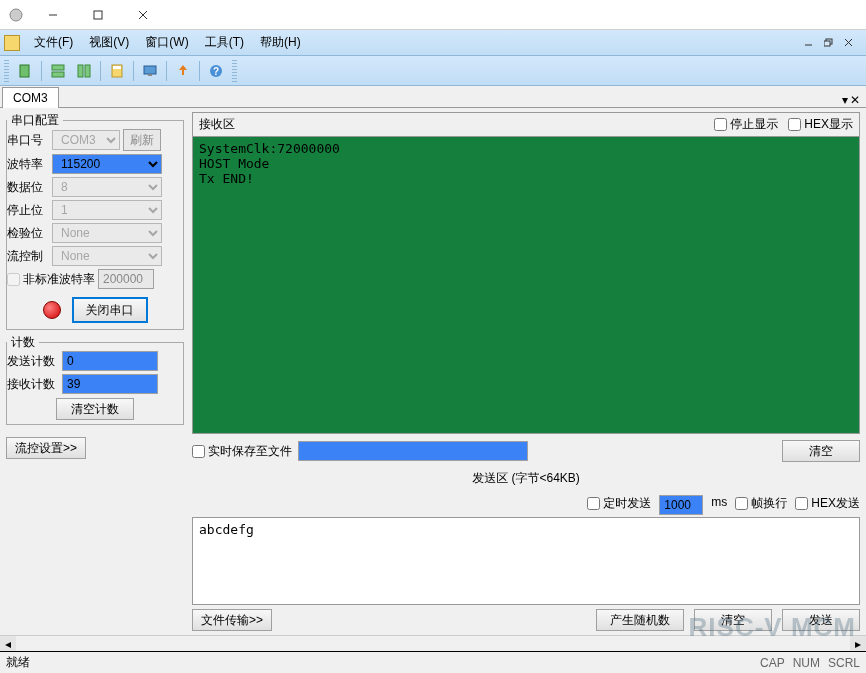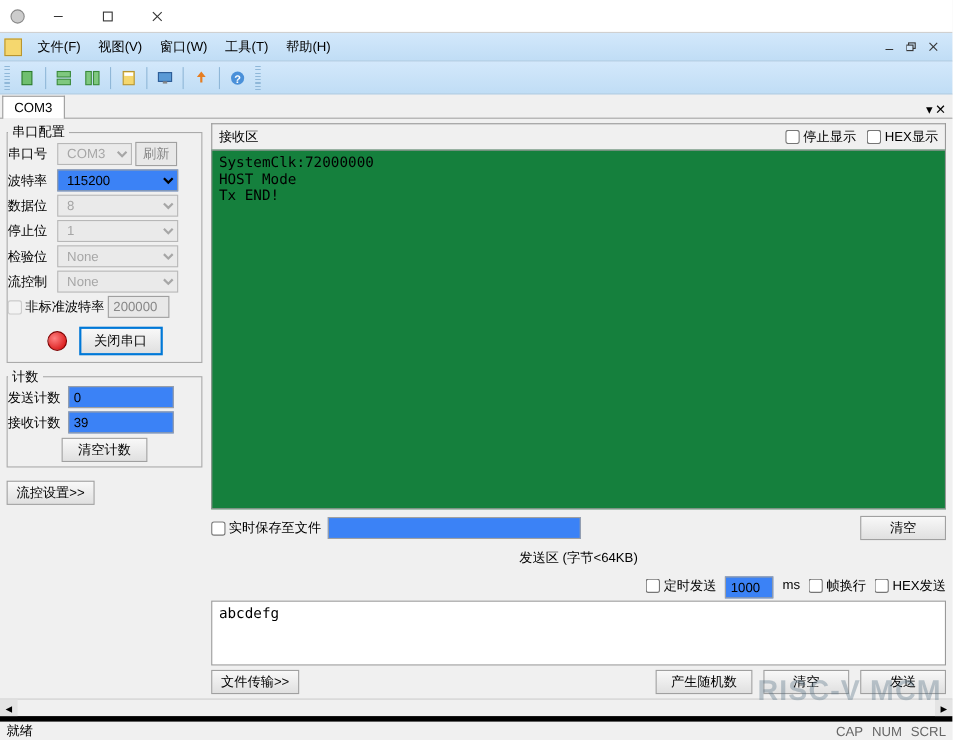--- a/index.html
+++ b/index.html
@@ -31,26 +31,26 @@
 .btn-primary { border: 2px solid #0078d7; padding: 3px 12px; height: 26px; }
 .red-dot { width: 18px; height: 18px; border-radius: 50%; background: radial-gradient(circle at 35% 35%, #ff8080, #d00000); border: 1px solid #800000; margin-right: 8px; }
 .main { flex: 1; padding: 4px 6px 4px 2px; display: flex; flex-direction: column; }
 .recv-header { display: flex; align-items: center; border: 1px solid #999; border-bottom: none; padding: 3px 6px; background: #f0f0f0; }
 .recv-box { flex: 1; border: 1px solid #999; background: #15803d; padding: 4px 6px; font-family: SimSun, monospace; font-size: 13px; white-space: pre; overflow: auto; min-height: 280px; }
 .chk { display: flex; align-items: center; gap: 3px; }
 .chk input { width: 13px; height: 13px; }
 .save-row { display: flex; align-items: center; gap: 6px; margin-top: 6px; }
 .save-row input[type=text] { flex: 0 0 230px; }
 .send-header { display: flex; align-items: center; gap: 8px; margin-top: 8px; flex-direction: column; }
-.send-box { border: 1px solid #999; background: #fff; height: 59px; padding: 4px 6px; font-family: SimSun, monospace; font-size: 13px; margin-top: 2px; }
+.send-box { border: 1px solid #999; background: #fff; height: 88px; padding: 4px 6px; font-family: SimSun, monospace; font-size: 13px; margin-top: 2px; }
 .bottom-row { display: flex; gap: 10px; margin-top: 4px; }
 .scrollbar-h { height: 16px; background: #f0f0f0; border-top: 1px solid #ccc; display: flex; }
 .scrollbar-h .arrow { width: 16px; display:flex; align-items:center; justify-content:center; background:#e4e4e4; }
 .scrollbar-h .track { flex:1; }
-.statusbar { height: 22px; background: #f0f0f0; border-top: 5px solid #000000; display: flex; align-items: center; padding: 0 6px; font-size: 12px; }
+.statusbar { height: 22px; background: #f0f0f0; border-top: 1px solid #000000; display: flex; align-items: center; padding: 0 6px; font-size: 12px; }
 .statusbar .right { margin-left: auto; display: flex; gap: 8px; color: #666; }
 .watermark { position: absolute; right: 10px; bottom: 30px; font-size: 26px; font-weight: bold; color: rgba(80,110,130,0.35); letter-spacing: 1px; pointer-events: none; margin-top: 31px; }
 fieldset { border: 1px solid #aaa; }
 legend { font-size: 12px; padding: 0 4px; }
 </style>
 </head>
 <body>
 
 <div class="titlebar">
   <svg class="app-icon" viewBox="0 0 16 16">

